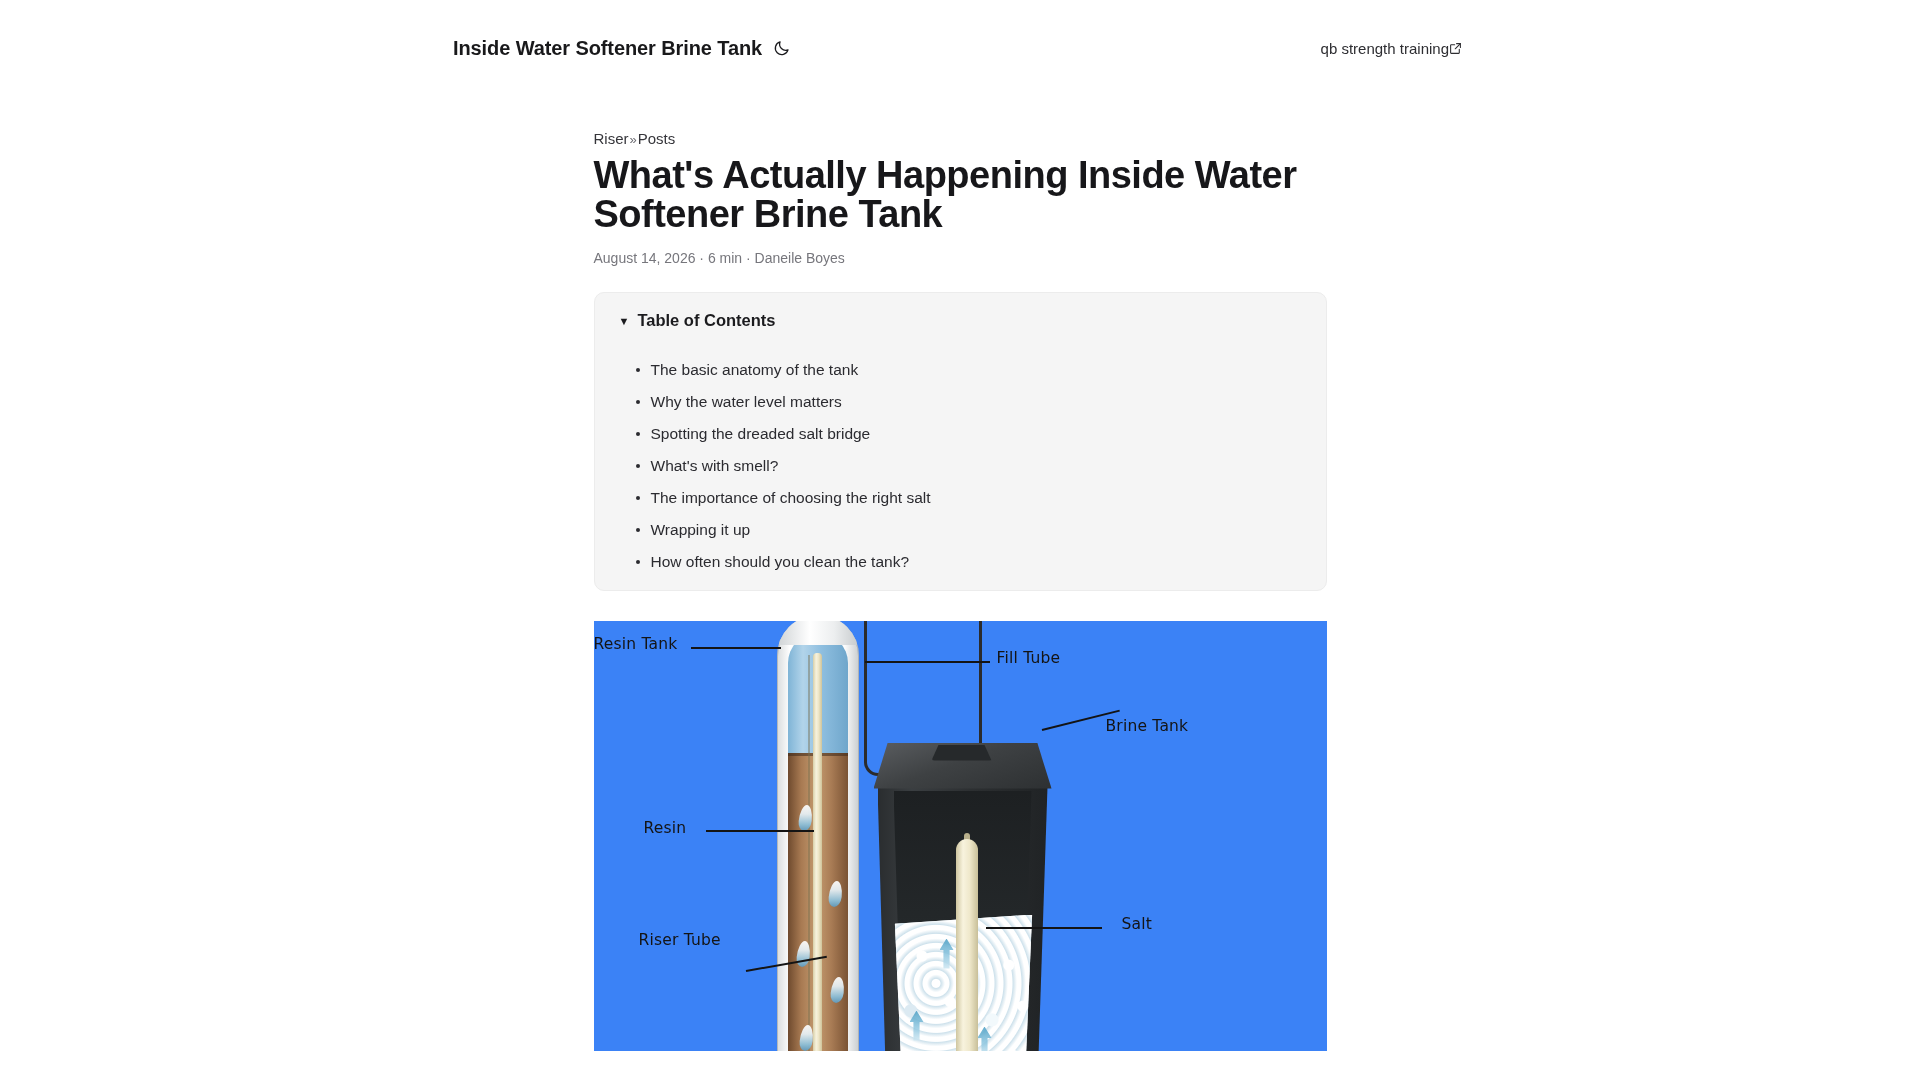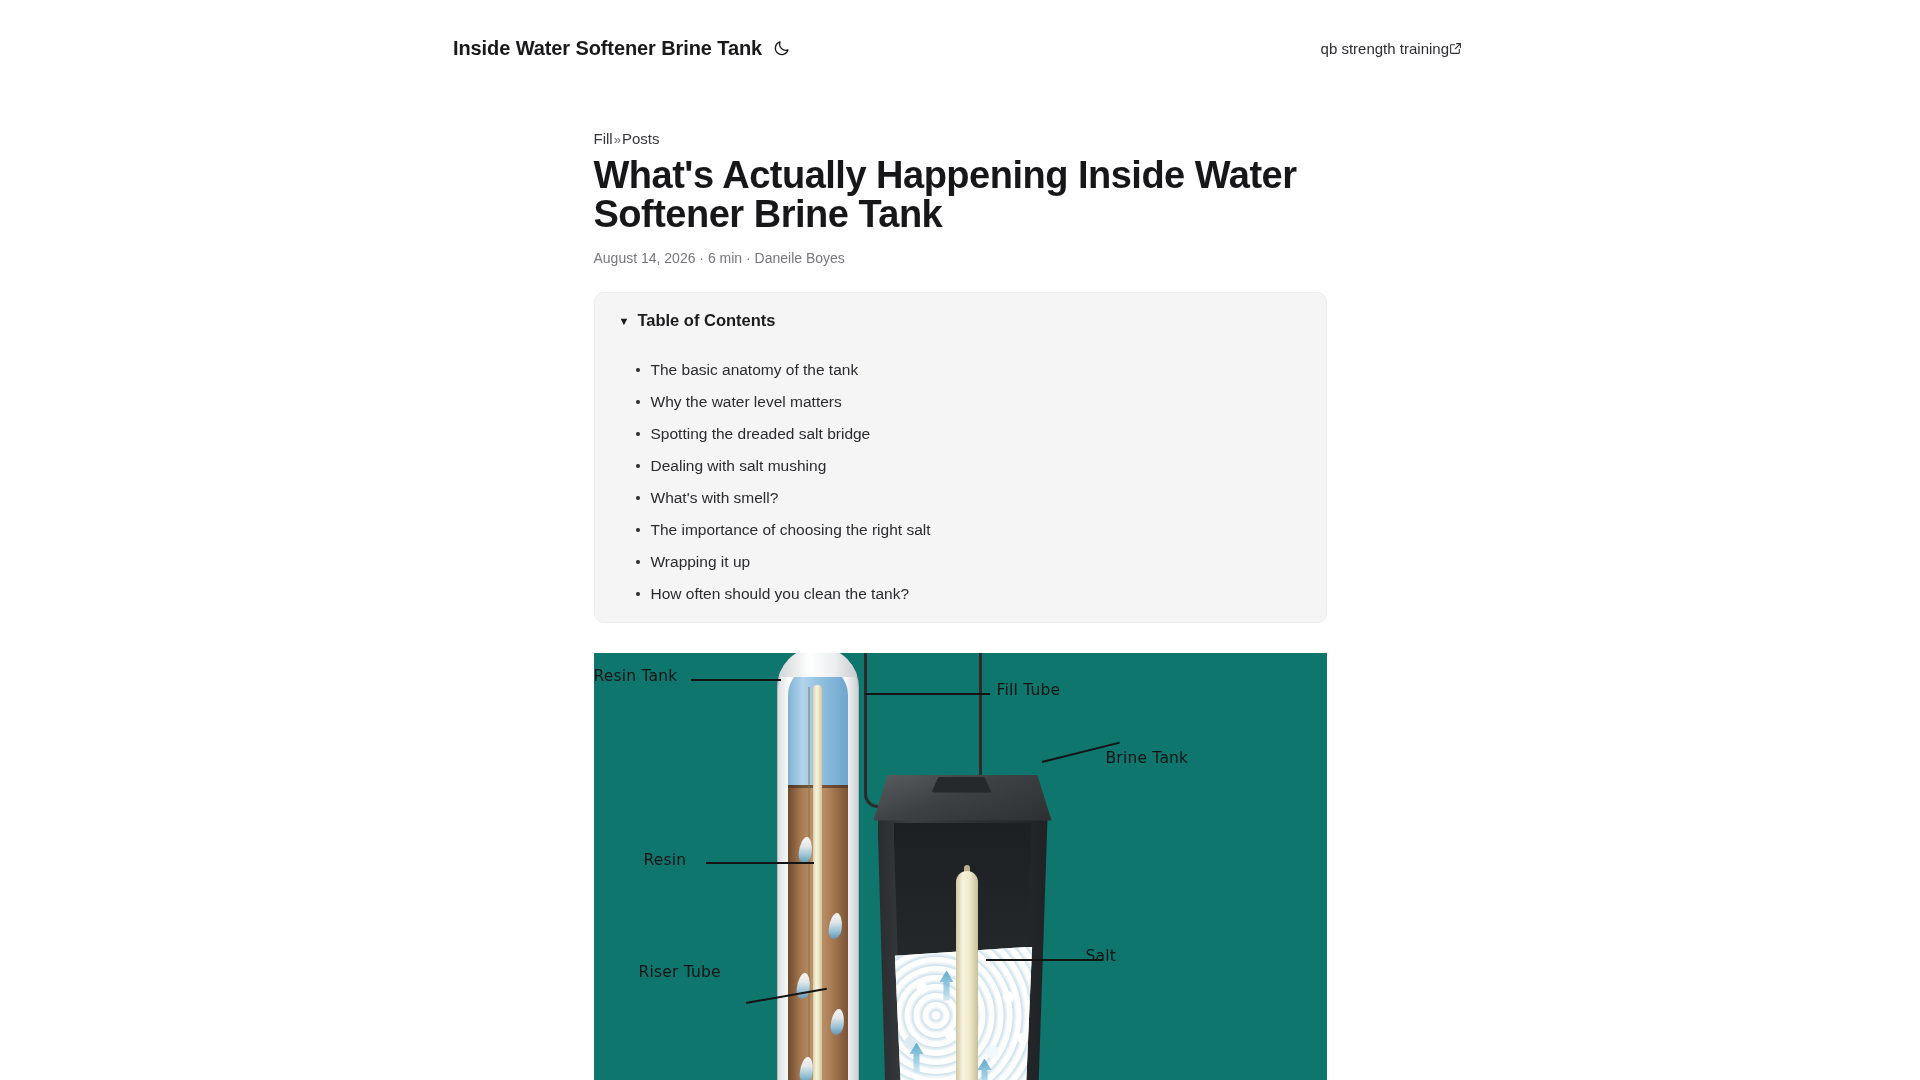--- a/index.html
+++ b/index.html
@@ -146,21 +146,21 @@
     background: #2b2b30;
   }
 
   
   .figure {
     width: 733px;
     height: 430px;
     overflow: hidden;
     position: relative;
     margin-bottom: 25px;
-    background: #0f766e;
+    background: #3b82f6;
   }
   .diagram {
     position: absolute;
     left: 0; top: 0;
     width: 733px;
     height: 520px;
   }
   .dlabel {
     position: absolute;
     font-family: "DejaVu Sans", sans-serif;
@@ -356,37 +356,36 @@
         <path d="M19 13.5V20a1 1 0 0 1-1 1H4a1 1 0 0 1-1-1V6a1 1 0 0 1 1-1h6.5"></path>
       </svg>
     </div>
   </div>
 </div>
 
 <div class="page">
   <div class="column">
 
     <nav class="breadcrumb">
-      <a>Fill</a><span class="sep">»</span><a>Posts</a>
+      <a>Riser</a><span class="sep">»</span><a>Posts</a>
     </nav>
 
     <h1 class="post-title">What's Actually Happening Inside Water Softener Brine Tank</h1>
 
     <div class="post-meta">August 14, 2026 · 6 min · Daneile Boyes</div>
 
     <div class="toc">
       <div class="toc-summary">
         <span class="toc-caret">▼</span>
         <span>Table of Contents</span>
       </div>
       <ul class="toc-list">
         <li><span>The basic anatomy of the tank</span></li>
         <li><span>Why the water level matters</span></li>
         <li><span>Spotting the dreaded salt bridge</span></li>
-        <li><span>Dealing with salt mushing</span></li>
         <li><span>What's with smell?</span></li>
         <li><span>The importance of choosing the right salt</span></li>
         <li><span>Wrapping it up</span></li>
         <li><span>How often should you clean the tank?</span></li>
       </ul>
     </div>
 
     <div class="figure">
       <div class="diagram">
 
@@ -425,21 +424,21 @@
         <div class="leader" style="left:271px; top:40px; width:125px;"></div>
         <div class="leader" style="left:448px; top:108px; width:80px; transform:rotate(-14deg); transform-origin:left center;"></div>
         <div class="leader" style="left:112px; top:209px; width:108px;"></div>
         <div class="leader" style="left:392px; top:306px; width:116px;"></div>
         <div class="leader" style="left:152px; top:349px; width:82px; transform:rotate(-10deg); transform-origin:left center;"></div>
 
         <div class="dlabel" style="left:0px; top:14px;">Resin Tank</div>
         <div class="dlabel" style="left:403px; top:28px;">Fill Tube</div>
         <div class="dlabel" style="left:512px; top:96px;">Brine Tank</div>
         <div class="dlabel" style="left:50px; top:198px;">Resin</div>
-        <div class="dlabel" style="left:492px; top:294px;">Salt</div>
+        <div class="dlabel" style="left:528px; top:294px;">Salt</div>
         <div class="dlabel" style="left:45px; top:310px;">Riser Tube</div>
       </div>
     </div>
 
     <p class="body-copy">If you've ever peeked inside water softener brine tank, you probably saw a slushy mix of salt and water and wondered if things were working the way they should. It isn't exactly</p>
 
   </div>
 </div>
 
 </body></html>

